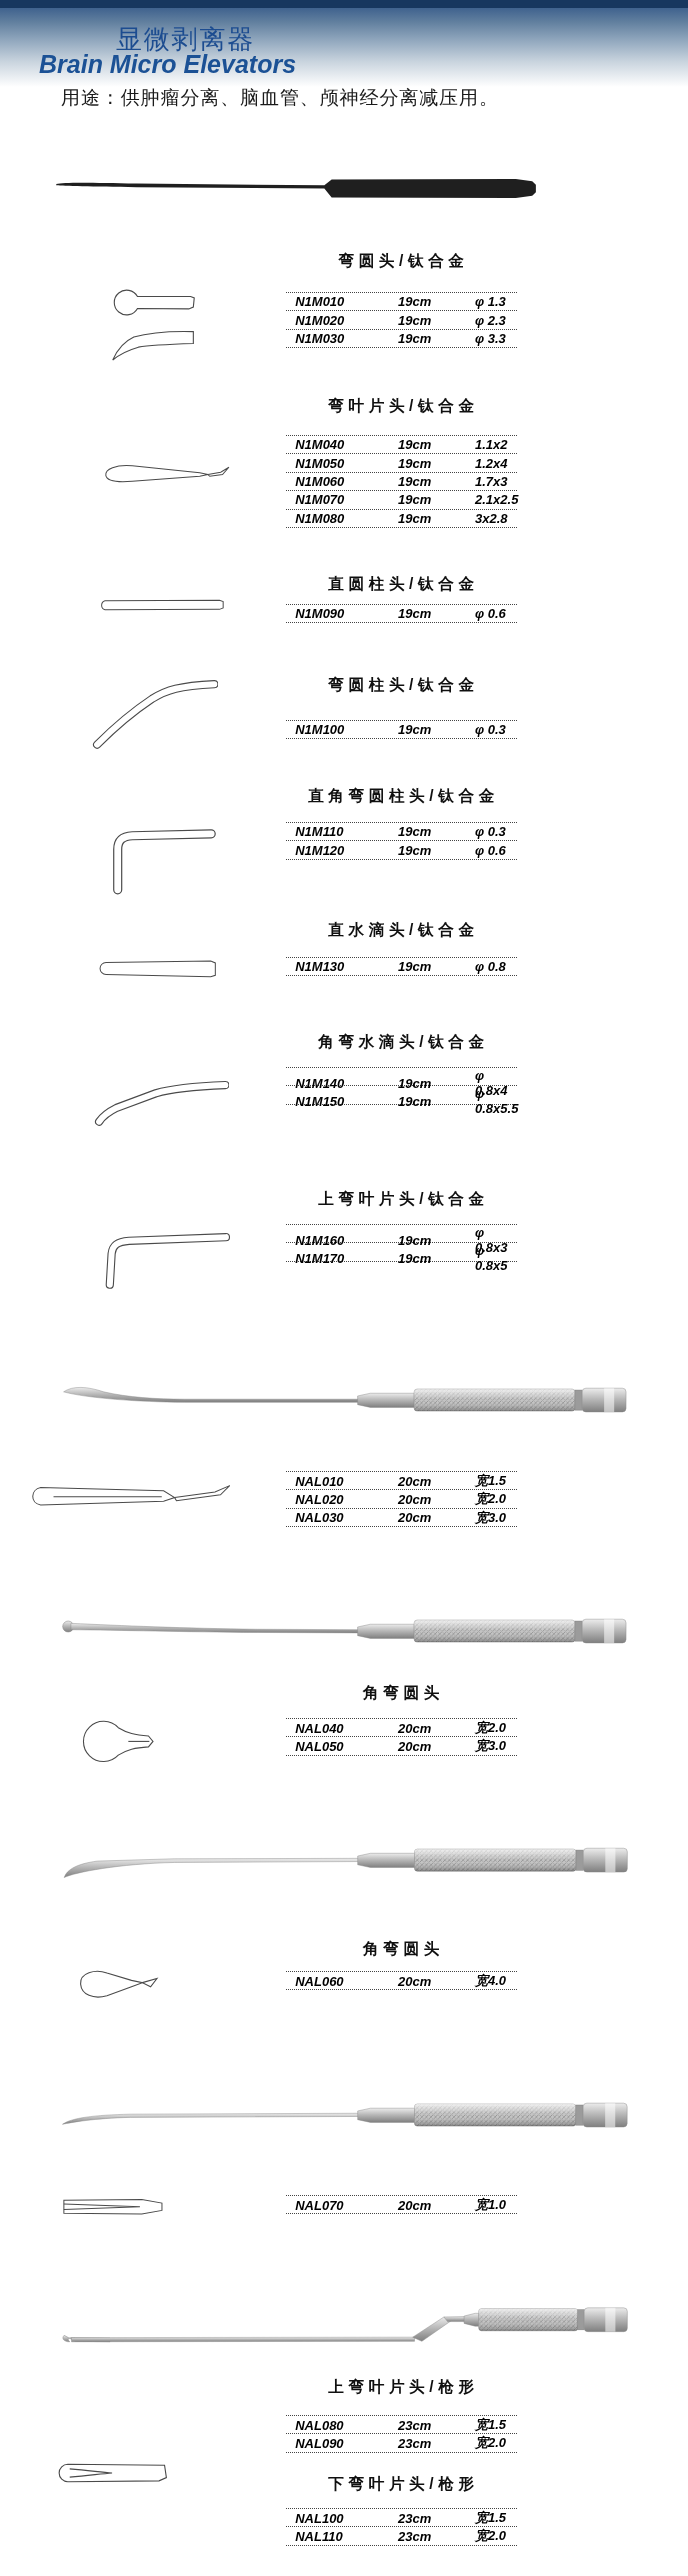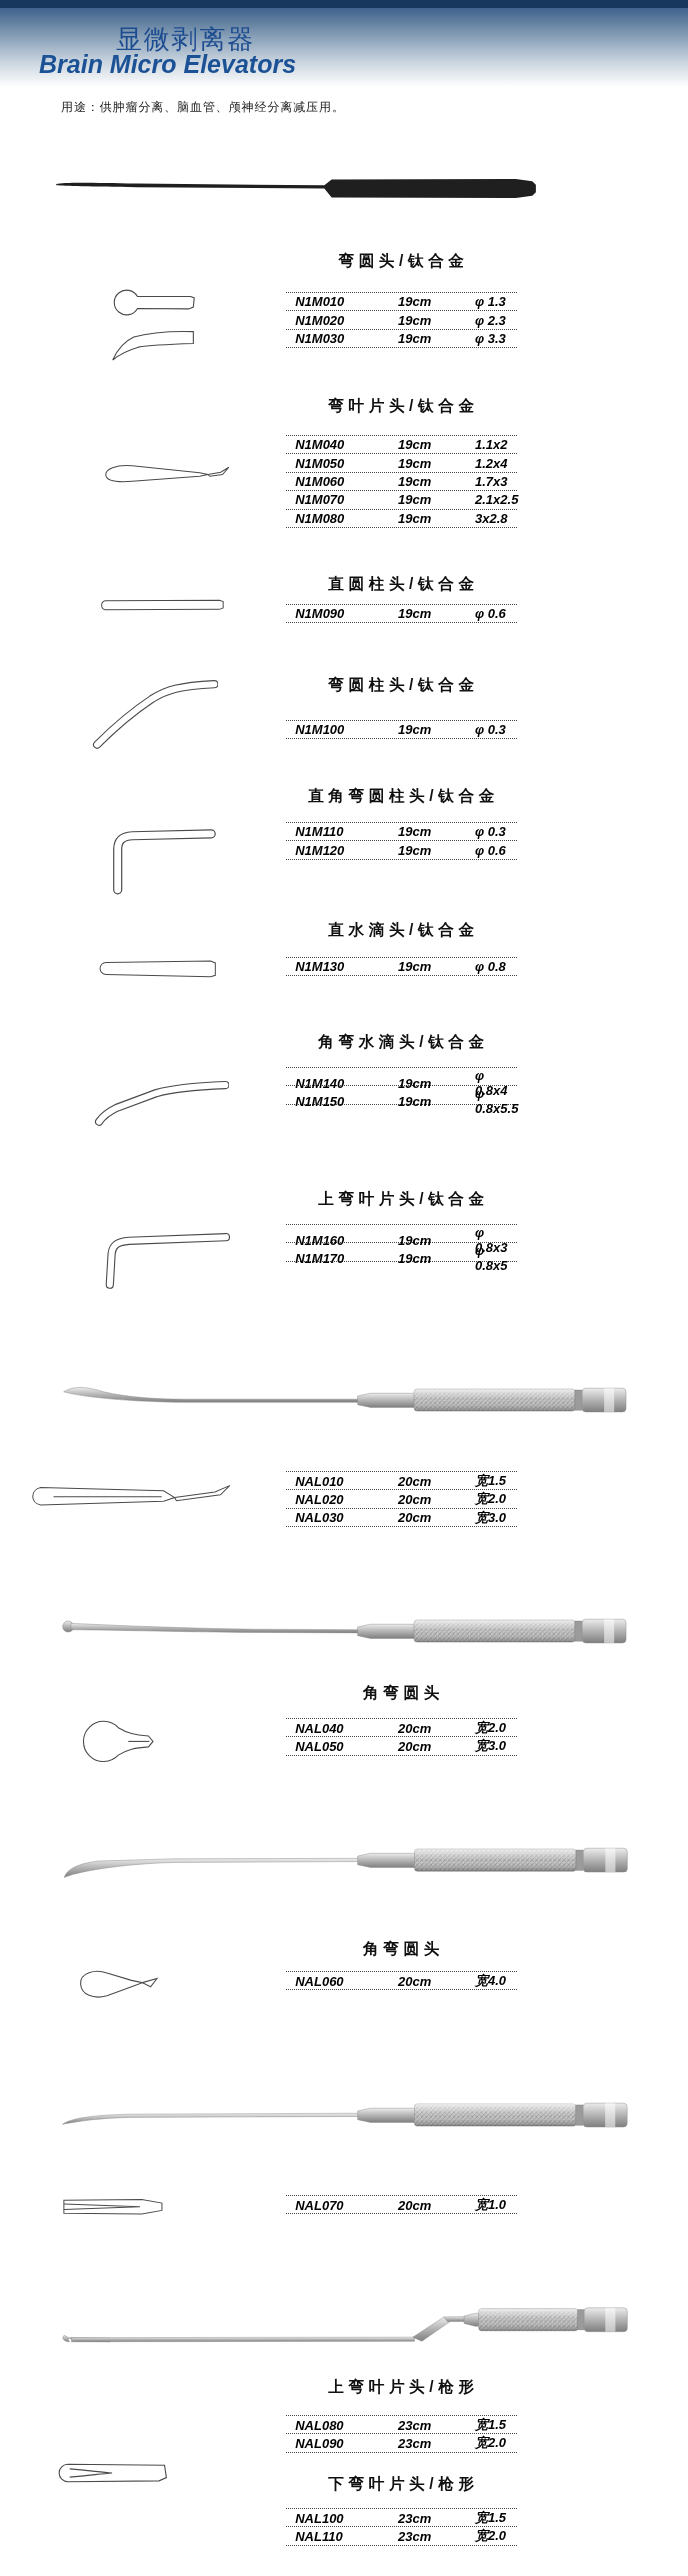--- a/index.html
+++ b/index.html
@@ -7,21 +7,21 @@
           font-family:"Liberation Sans", sans-serif; overflow:hidden; }
 
   
   .band-top { position:absolute; top:0; left:0; width:688px; height:8.3px; background:#17375f; }
   .band-grad { position:absolute; top:8.3px; left:0; width:688px; height:79px;
                background:linear-gradient(180deg,#3f628e 0%,#62809f 18%,#93a9bf 42%,#c9d4de 68%,#ffffff 100%); }
   .title-zh { position:absolute; top:22px; left:100px; font-size:26px; font-weight:normal;
               color:#1c4c90; letter-spacing:1.8px;margin-left:16px; }
   .title-en { position:absolute; top:50px; left:39px; font-size:25px; font-style:italic;
               font-weight:bold; color:#1b5195; }
-  .usage { position:absolute; top:99px; left:61px; font-size:12px; color:#1a1a1a; letter-spacing:0.9px; }
+  .usage { position:absolute; top:85px; left:61px; font-size:19px; color:#1a1a1a; letter-spacing:0.9px; }
 
   
   .sec-title { position:absolute; left:220px; width:367px; text-align:center;
                font-size:15.6px; font-weight:bold; color:#101010; letter-spacing:4.6px; }
   .ptable { position:absolute; left:286px; width:231px; border-top:1.5px dotted #444; }
   .trow { display:grid; grid-template-columns:112px 77px 1fr; align-items:center;
           height:17.4px; border-bottom:1.5px dotted #444;
           font-size:13px; font-style:italic; font-weight:bold; color:#000000; }
   .trow .cell-model { padding-left:9.2px; }
 

